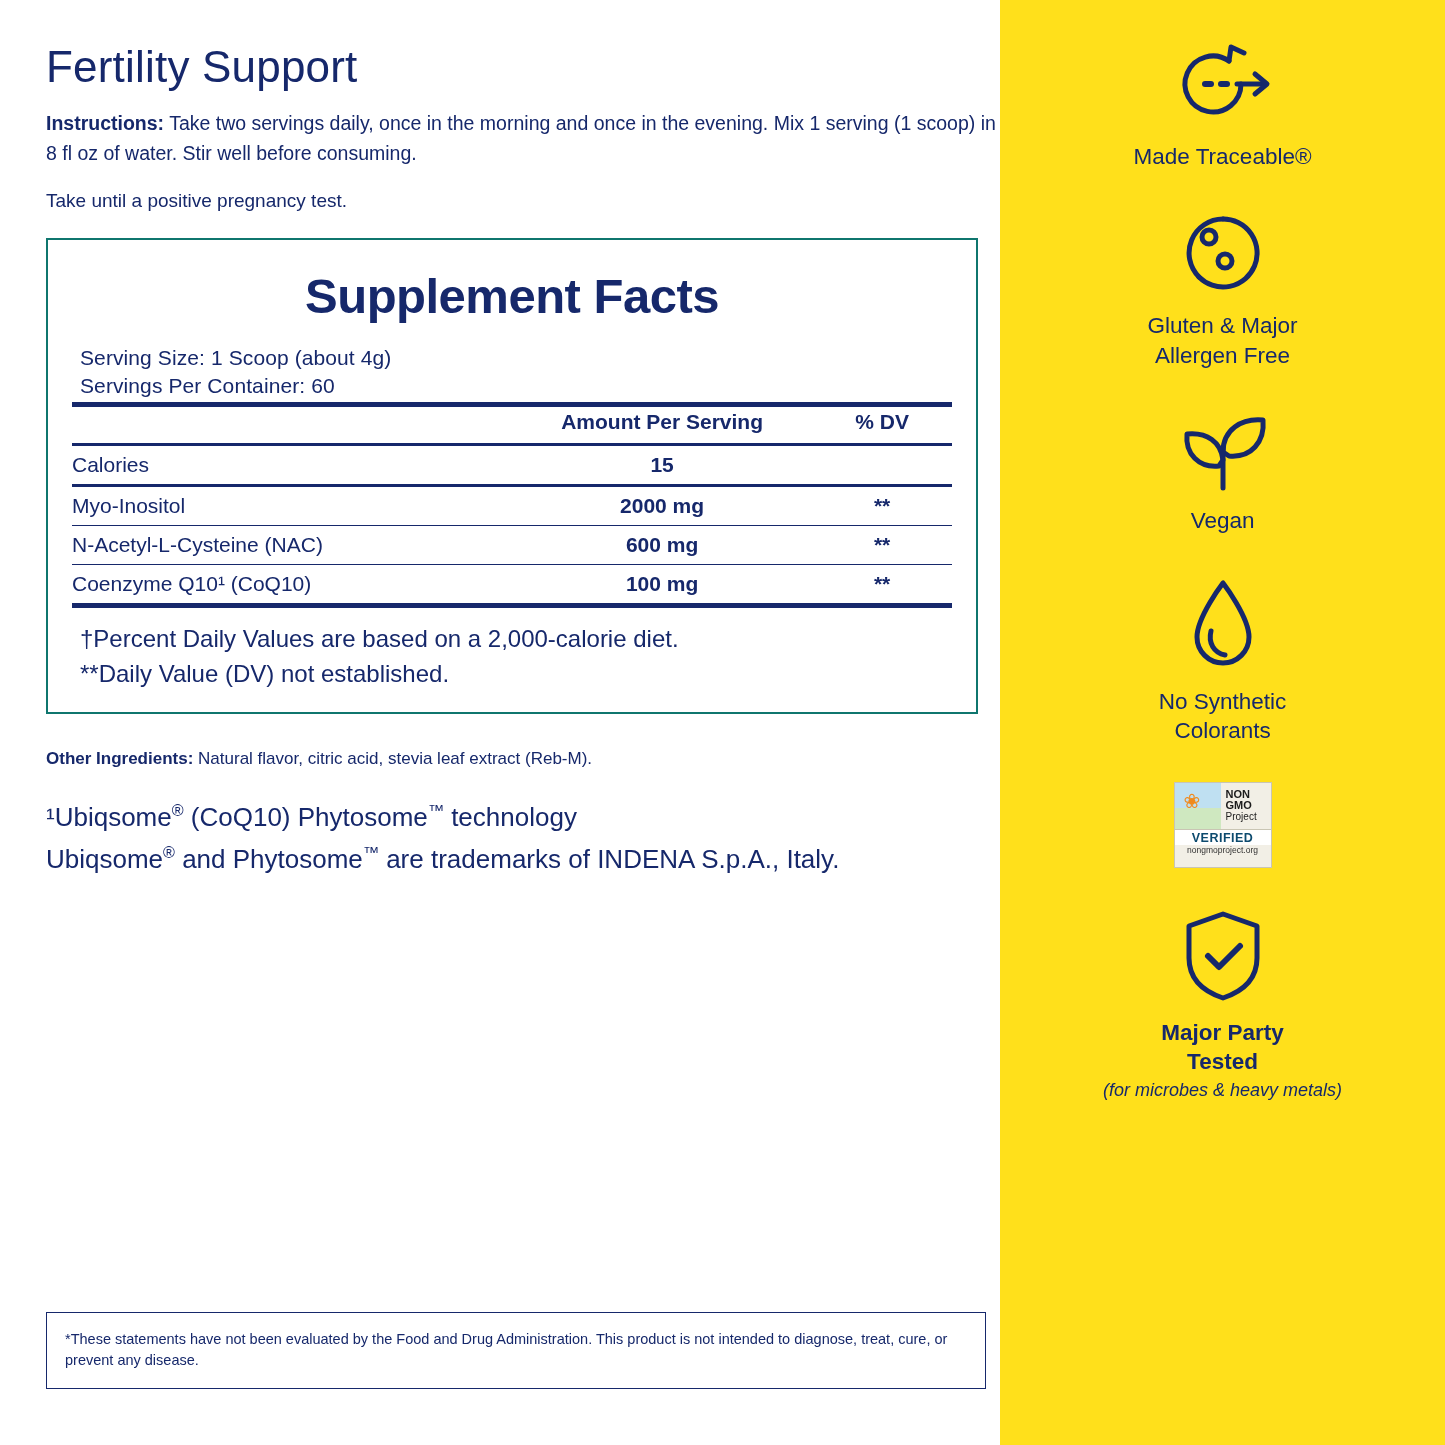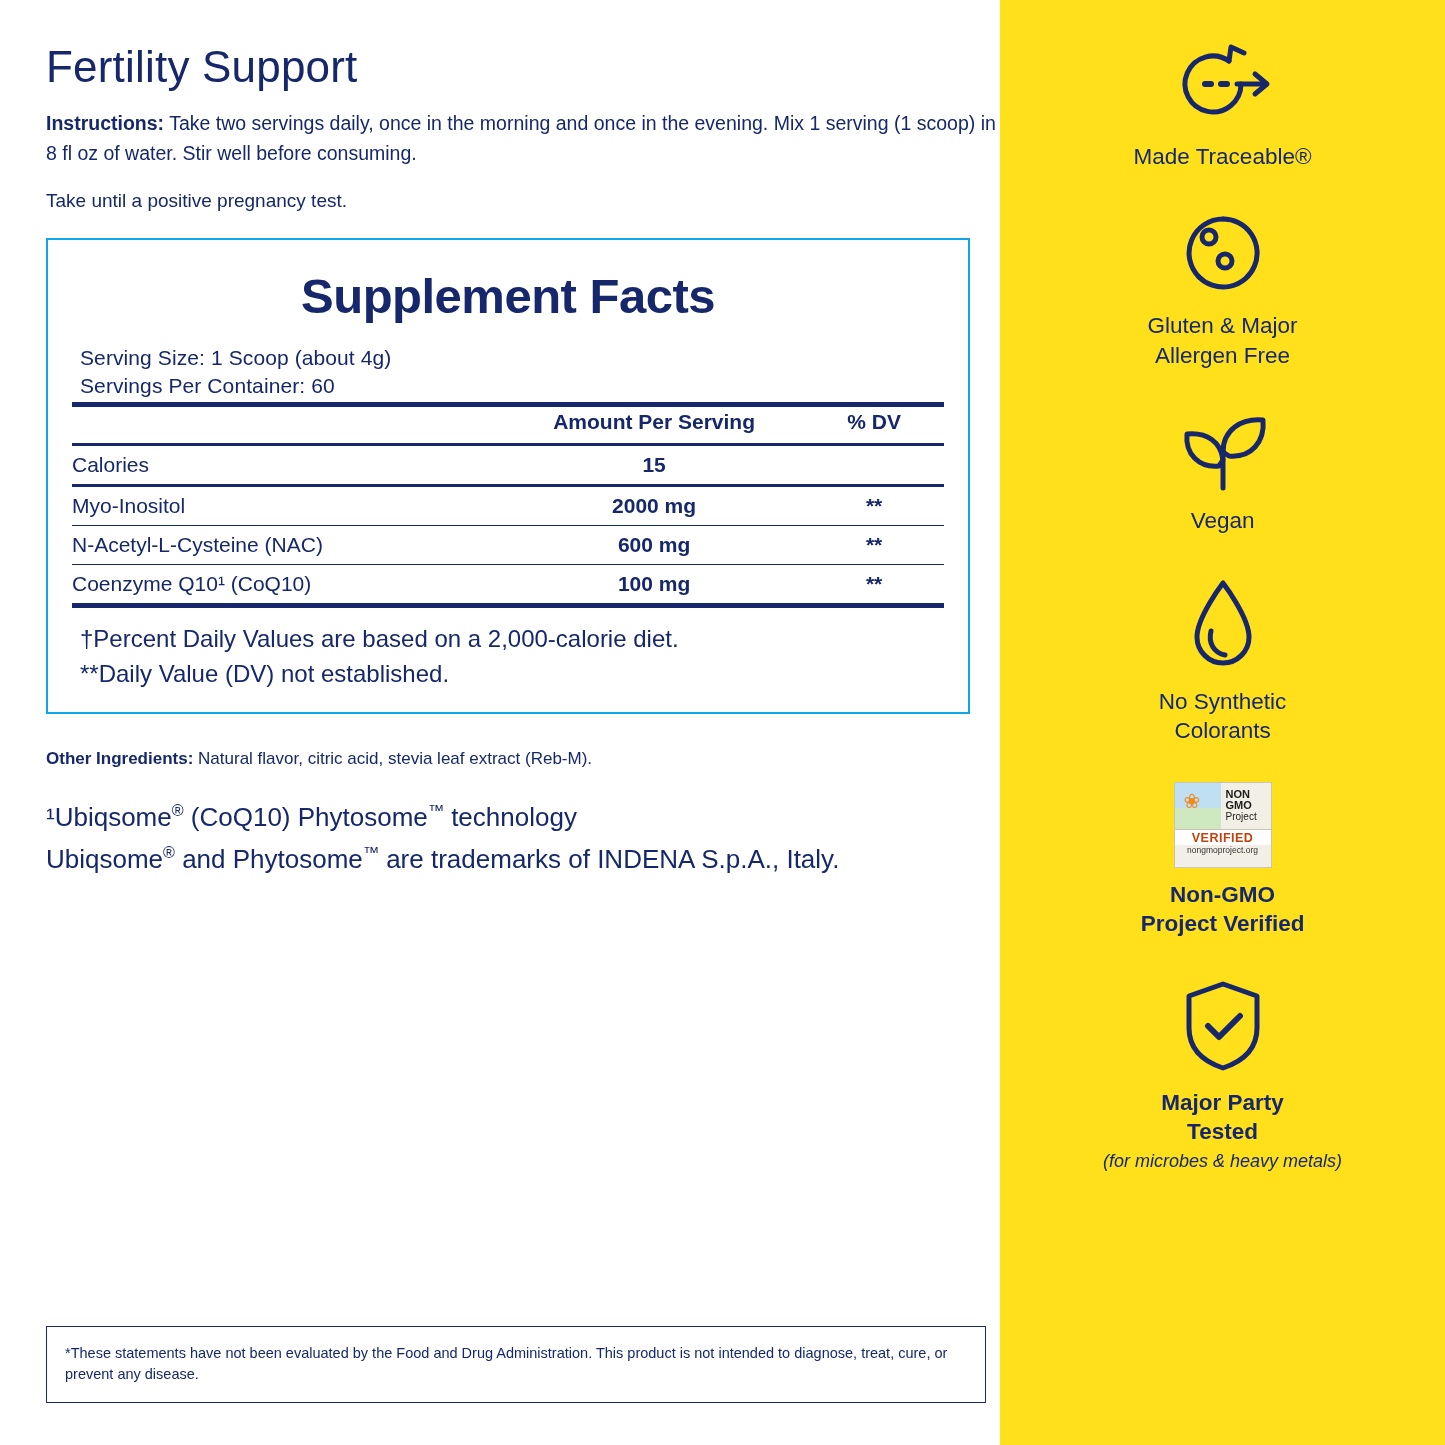--- a/index.html
+++ b/index.html
@@ -38,22 +38,22 @@
   .instructions b { font-weight: 700; }
   .takeuntil {
     margin-top: 22px;
     font-size: 19px;
     color: #16286b;
   }
 
   
   .facts {
     margin-top: 26px;
-    margin-right: 30px;
-    border: 2px solid #0ea5e9;
+    margin-right: 22px;
+    border: 2px solid #0f766e;
     padding: 18px 24px 20px 24px;
   }
   .facts-title {
     text-align: center;
     font-size: 49px;
     font-weight: 700;
     letter-spacing: -0.5px;
     margin: 10px 0 22px 0;
   }
   .serving-line {
@@ -107,21 +107,21 @@
   .tm-lines {
     margin-top: 24px;
     font-size: 26px;
     line-height: 1.65;
   }
   sup { font-size: 0.62em; vertical-align: super; }
 
   .disclaimer {
     position: absolute;
     left: 30px;
-    bottom: 42px;
+    bottom: 56px;
     width: 940px;
     border: 1.5px solid #16286b;
     padding: 16px 18px;
     font-size: 14.5px;
     line-height: 1.5;
     font-weight: 500;
   }
 
   
   .right {
@@ -173,21 +173,21 @@
     font-size: 20px; color: #f08a1d; line-height: 1;
   }
   .gmo-right {
     flex: 1; display: flex; flex-direction: column;
     justify-content: center; align-items: flex-start;
     padding-left: 5px; color: #1b1b1b;
     font-size: 11px; font-weight: 700; line-height: 1.05;
   }
   .gmo-right .p { font-weight: 400; font-size: 10px; }
   .gmo-verified {
-    background: #fff; color: #c2410c;
+    background: #fff; color: #0c4a6e;
     font-size: 12.5px; font-weight: 700; letter-spacing: 0.5px;
     text-align: center; padding: 1px 0 0 0;
     border-top: 1px solid #c9c5b4;
   }
   .gmo-url {
     font-size: 8.5px; text-align: center; color: #333;
     background: #f2efe6; padding-bottom: 2px;
   }
 </style>
 </head>
@@ -334,22 +334,20 @@
             <div class="gmo-right">
               <span>NON</span>
               <span>GMO</span>
               <span class="p">Project</span>
             </div>
           </div>
           <div class="gmo-verified">VERIFIED</div>
           <div class="gmo-url">nongmoproject.org</div>
         </div>
       </div>
-      <div class="lbl">Non-GMO
-Project Verified</div>
     </div>
 
     <div class="badge bold" style="margin-top:38px;">
       <div class="ic">
         <svg width="92" height="100" viewBox="0 0 92 100">
           <path d="M46 8L80 20v32c0 22-16 34-34 40C28 86 12 74 12 52V20L46 8z" fill="none" stroke="#16286b" stroke-width="5" stroke-linejoin="round"></path>
           <path d="M31 50l11 11 21-21" fill="none" stroke="#16286b" stroke-width="6" stroke-linecap="round" stroke-linejoin="round"></path>
         </svg>
       </div>
       <div class="lbl">Major Party

